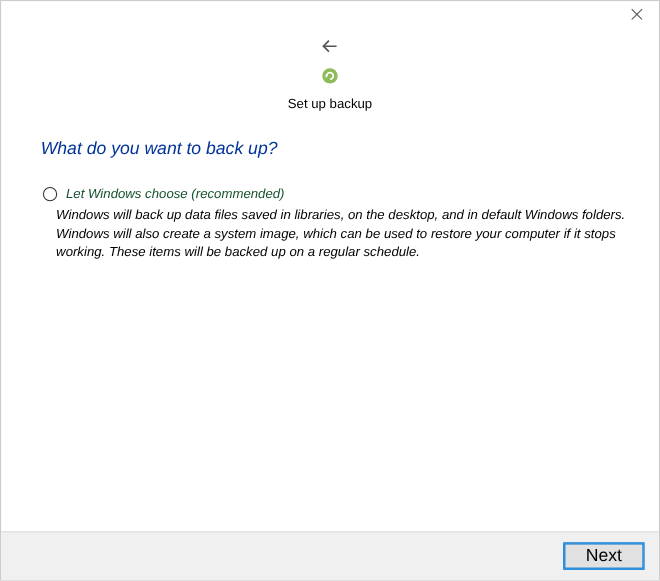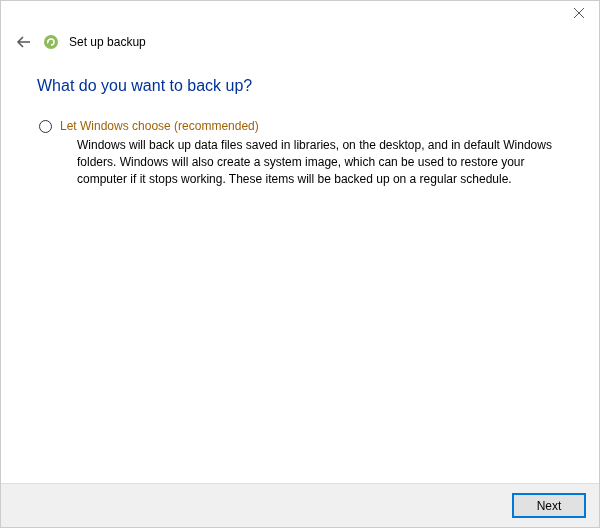--- a/index.html
+++ b/index.html
@@ -45,20 +45,21 @@
       width: 10px;
       height: 10px;
       stroke: #555;
       stroke-width: 1;
     }
     .header-row {
       display: flex;
       align-items: center;
       padding: 4px 14px 8px 14px;
       gap: 10px;
+      flex-direction: column;
     }
     .back-arrow {
       width: 18px;
       height: 18px;
       display: flex;
       align-items: center;
       justify-content: center;
       cursor: pointer;
     }
     .back-arrow svg {
@@ -74,20 +75,21 @@
       justify-content: center;
     }
     .app-title {
       font-size: 12px;
       color: #000;
     }
     .content {
       flex: 1;
       padding: 18px 24px 10px 36px;
       overflow: auto;
+      font-style: italic;
     }
     .page-heading {
       color: #003399;
       font-size: 16px;
       font-weight: 400;
       margin-bottom: 24px;
     }
     .option-group {
       margin-bottom: 28px;
     }
@@ -111,41 +113,41 @@
     .radio-circle.selected::after {
       content: "";
       width: 7px;
       height: 7px;
       background: #333;
       border-radius: 50%;
       display: block;
     }
     .radio-label {
       font-size: 12px;
-      color: #a16207;
+      color: #14532d;
     }
     .option-desc {
       font-size: 12px;
       color: #000;
       line-height: 1.4;
-      margin-left: 40px;
+      margin-left: 14px;
       margin-top: 4px;
     }
     .footer {
       background: #f0f0f0;
       border-top: 1px solid #ddd;
       padding: 10px 14px;
       display: flex;
       justify-content: flex-end;
       gap: 8px;
     }
     .btn {
       min-width: 72px;
       height: 23px;
-      font-size: 12px;
+      font-size: 16px;
       font-family: inherit;
       background: #e1e1e1;
       border: 1px solid #adadad;
       cursor: pointer;
       padding: 0 12px;
     }
     .btn.primary {
       border: 1px solid #0078d7;
       outline: 1px solid #0078d7;
       background: #e1e1e1;

